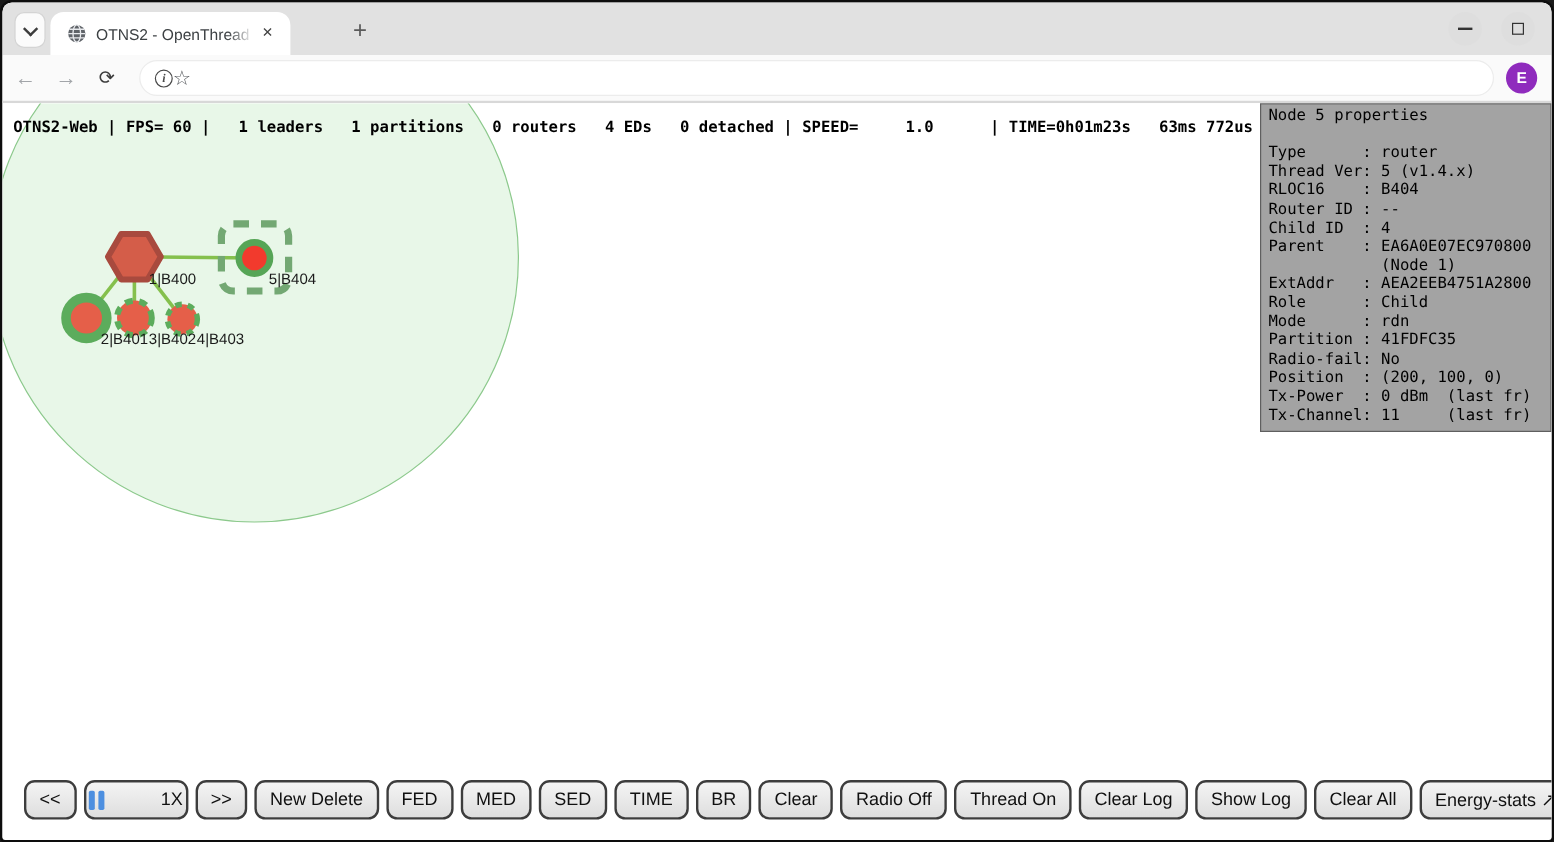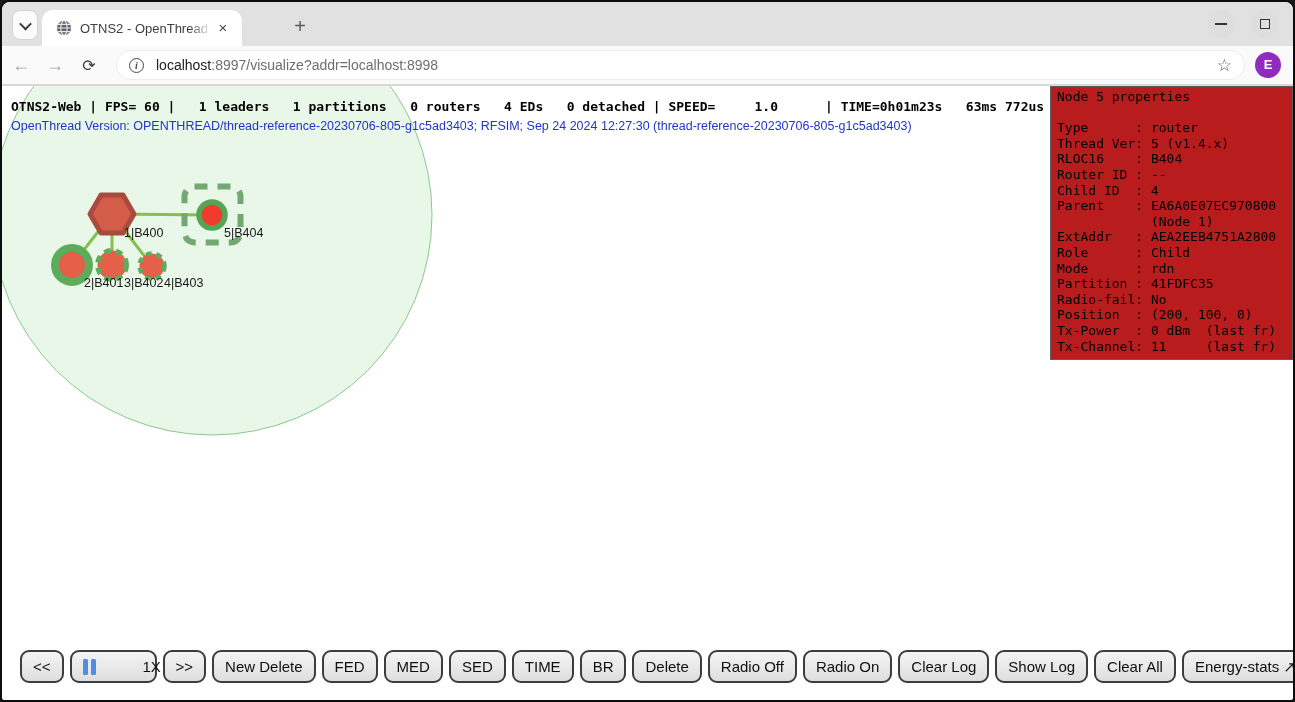--- a/index.html
+++ b/index.html
@@ -79,39 +79,39 @@
     font-family:"DejaVu Sans Mono","Liberation Mono",monospace;
     font-size:13px; font-weight:bold; color:#000; white-space:pre;
   }
   .version-line {
     position:absolute; left:9px; top:33px;
     font-size:12.5px; color:#2433cc; white-space:pre;
   }
   .node-label { font-size:12.5px; fill:#1a1a1a; font-family:"Liberation Sans",sans-serif; }
   .props-panel {
     position:absolute; top:0; right:0; width:243px; height:274px;
-    background:#b91c1c; border:1px solid #5f5f5f;
+    background:#a3a3a3; border:1px solid #5f5f5f;
     font-family:"DejaVu Sans Mono","Liberation Mono",monospace;
     font-size:13px; line-height:15.6px; color:#000;
     padding:2px 6px; white-space:pre; overflow:hidden;
   }
   
   .bottom-bar {
     position:absolute; left:18px; bottom:15px; right:4px;
     display:flex; gap:6px; align-items:stretch;
   }
   .obtn {
     height:33px; border:2px solid #3d3d3d; border-radius:9px;
     background:linear-gradient(#f4f4f4,#dedede);
     font-family:"Liberation Sans",sans-serif;
     font-size:15px; color:#101010; padding:0 11px;
     display:flex; align-items:center; justify-content:center;
     white-space:nowrap; cursor:pointer;
   }
-  .obtn.speed { width:87px; justify-content:space-between;gap:41px; }
+  .obtn.speed { width:87px; justify-content:center;gap:41px; }
   .pause-ic { display:flex; gap:3px; margin-right:6px; }
   .pause-ic i { display:block; width:5px; height:16px; background:#4d8fe0; border-radius:1.5px; }
 </style>
 </head>
 <body>
 
 <div class="window">
 
   <div class="tabstrip">
     <div class="tab-search-btn">
@@ -136,21 +136,20 @@
       <span class="ic-square"></span>
     </div>
   </div>
 
   <div class="toolbar">
     <span class="nav-ic nav-back">←</span>
     <span class="nav-ic nav-fwd">→</span>
     <span class="nav-ic nav-reload">⟳</span>
     <div class="omnibox">
       <span class="info-ic">i</span>
-      <span class="url"><span class="host">localhost</span><span class="rest">:8997/visualize?addr=localhost:8998</span></span>
       <span class="star-ic">☆</span>
     </div>
     <div class="avatar">E</div>
   </div>
 
   <div class="content">
 
     <svg class="canvas-svg" width="1050" height="612" viewBox="0 0 1050 612">
 
       <circle cx="210" cy="129" r="220" fill="#e8f7e8" stroke="#8cc98c" stroke-width="1"></circle>
@@ -174,21 +173,20 @@
       <circle cx="150" cy="180" r="12.5" fill="#e55f49" stroke="#5cac5c" stroke-width="4.5" stroke-dasharray="5.5 5"></circle>
 
       <text class="node-label" x="122" y="151">1|B400</text>
       <text class="node-label" x="222" y="151">5|B404</text>
       <text class="node-label" x="82" y="201">2|B401</text>
       <text class="node-label" x="122" y="201">3|B402</text>
       <text class="node-label" x="162" y="201">4|B403</text>
     </svg>
 
     <div class="status-line">OTNS2-Web | FPS= 60 |   1 leaders   1 partitions   0 routers   4 EDs   0 detached | SPEED=     1.0      | TIME=0h01m23s   63ms 772us</div>
-    <div class="version-line">OpenThread Version: OPENTHREAD/thread-reference-20230706-805-g1c5ad3403; RFSIM; Sep 24 2024 12:27:30 (thread-reference-20230706-805-g1c5ad3403)</div>
 
     <pre class="props-panel">Node 5 properties
 
 Type      : router
 Thread Ver: 5 (v1.4.x)
 RLOC16    : B404
 Router ID : --
 Child ID  : 4
 Parent    : EA6A0E07EC970800
             (Node 1)
@@ -210,23 +208,23 @@
           </span>
         <span>1X</span>
       </button>
       <button class="obtn">&gt;&gt;</button>
       <button class="obtn">New Delete</button>
       <button class="obtn">FED</button>
       <button class="obtn">MED</button>
       <button class="obtn">SED</button>
       <button class="obtn">TIME</button>
       <button class="obtn">BR</button>
-      <button class="obtn">Delete</button>
+      <button class="obtn">Clear</button>
       <button class="obtn">Radio Off</button>
-      <button class="obtn">Radio On</button>
+      <button class="obtn">Thread On</button>
       <button class="obtn">Clear Log</button>
       <button class="obtn">Show Log</button>
       <button class="obtn">Clear All</button>
       <button class="obtn">Energy-stats ↗</button>
 
     </div>
   </div>
 
 </div>
 

